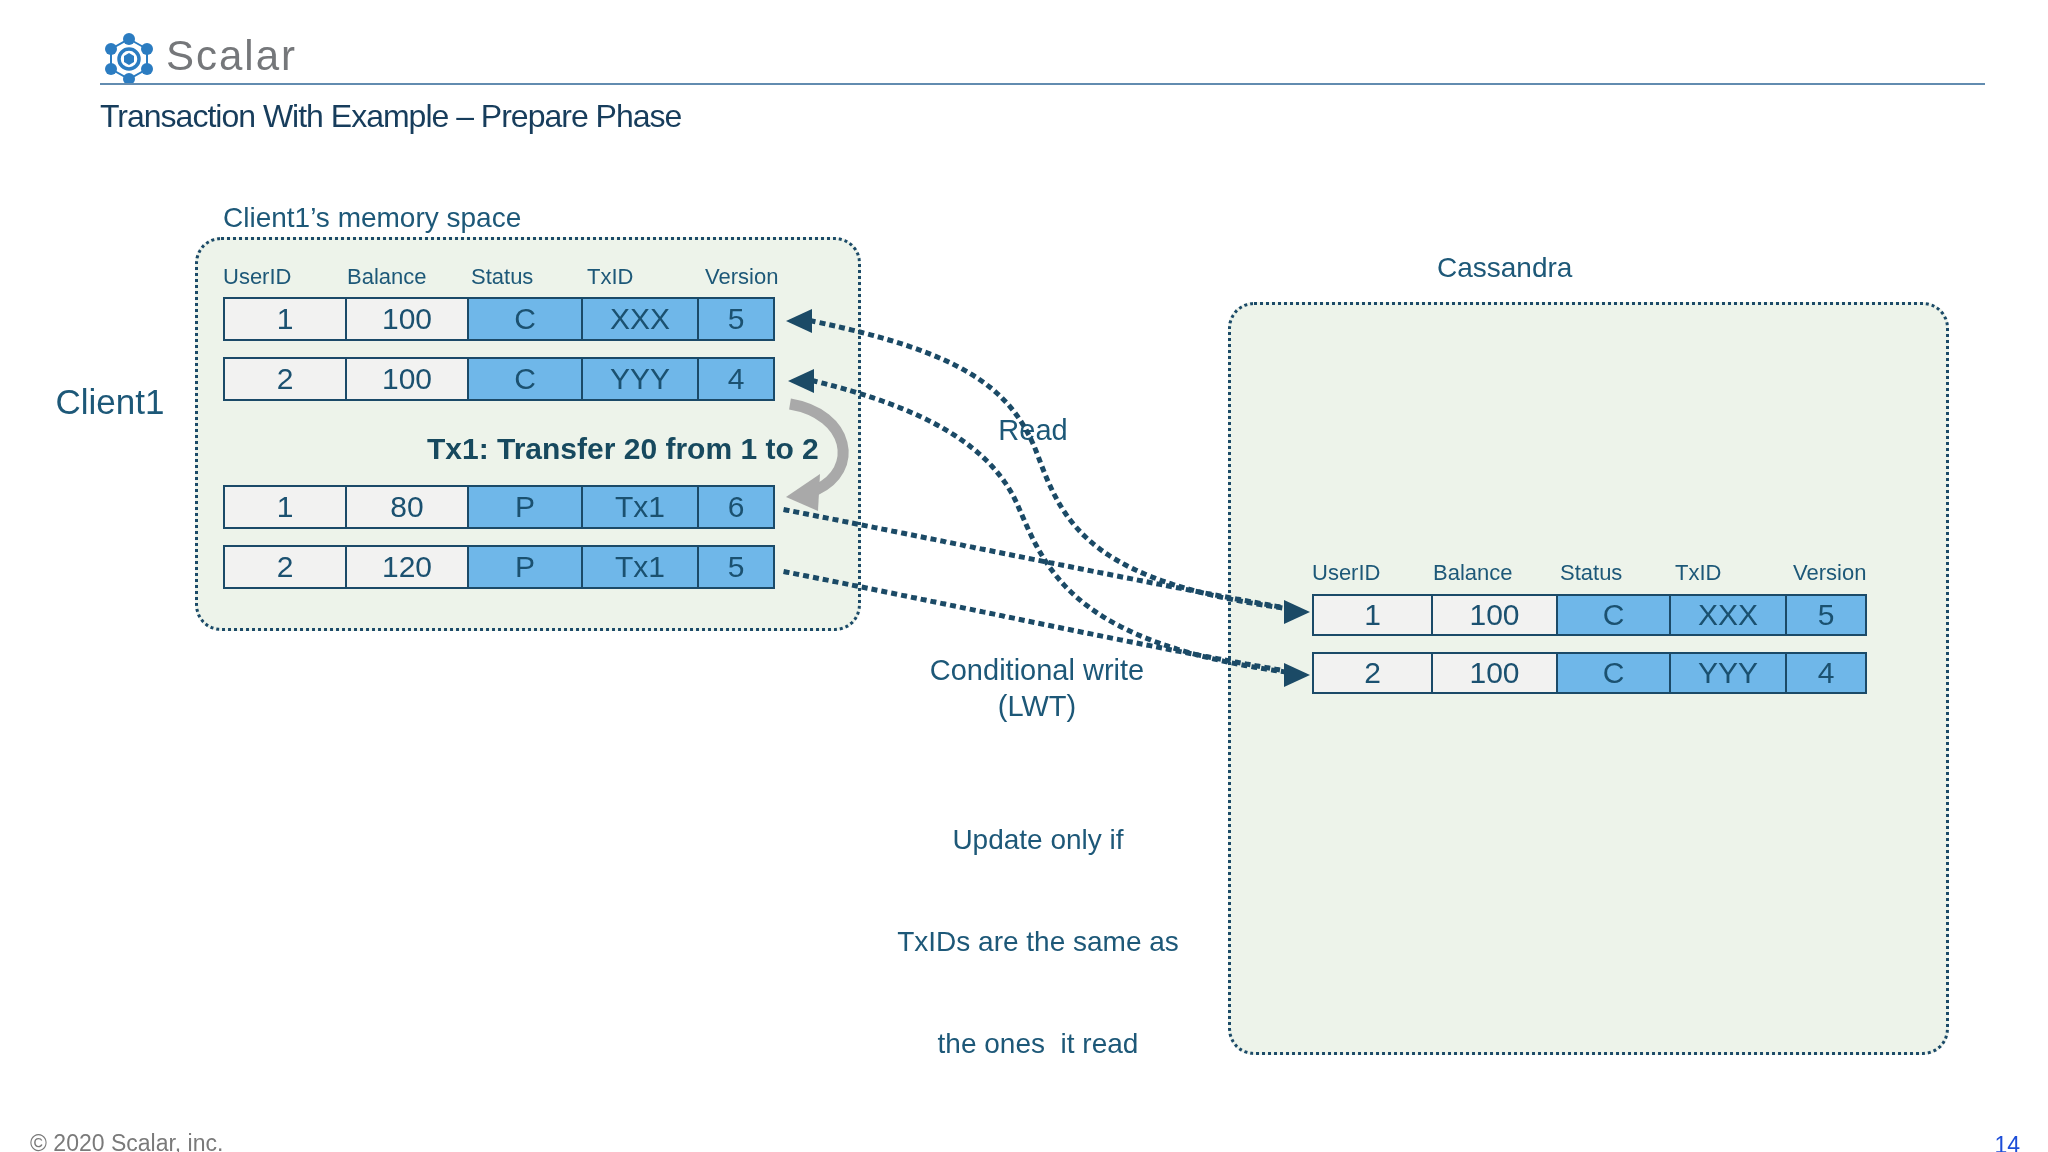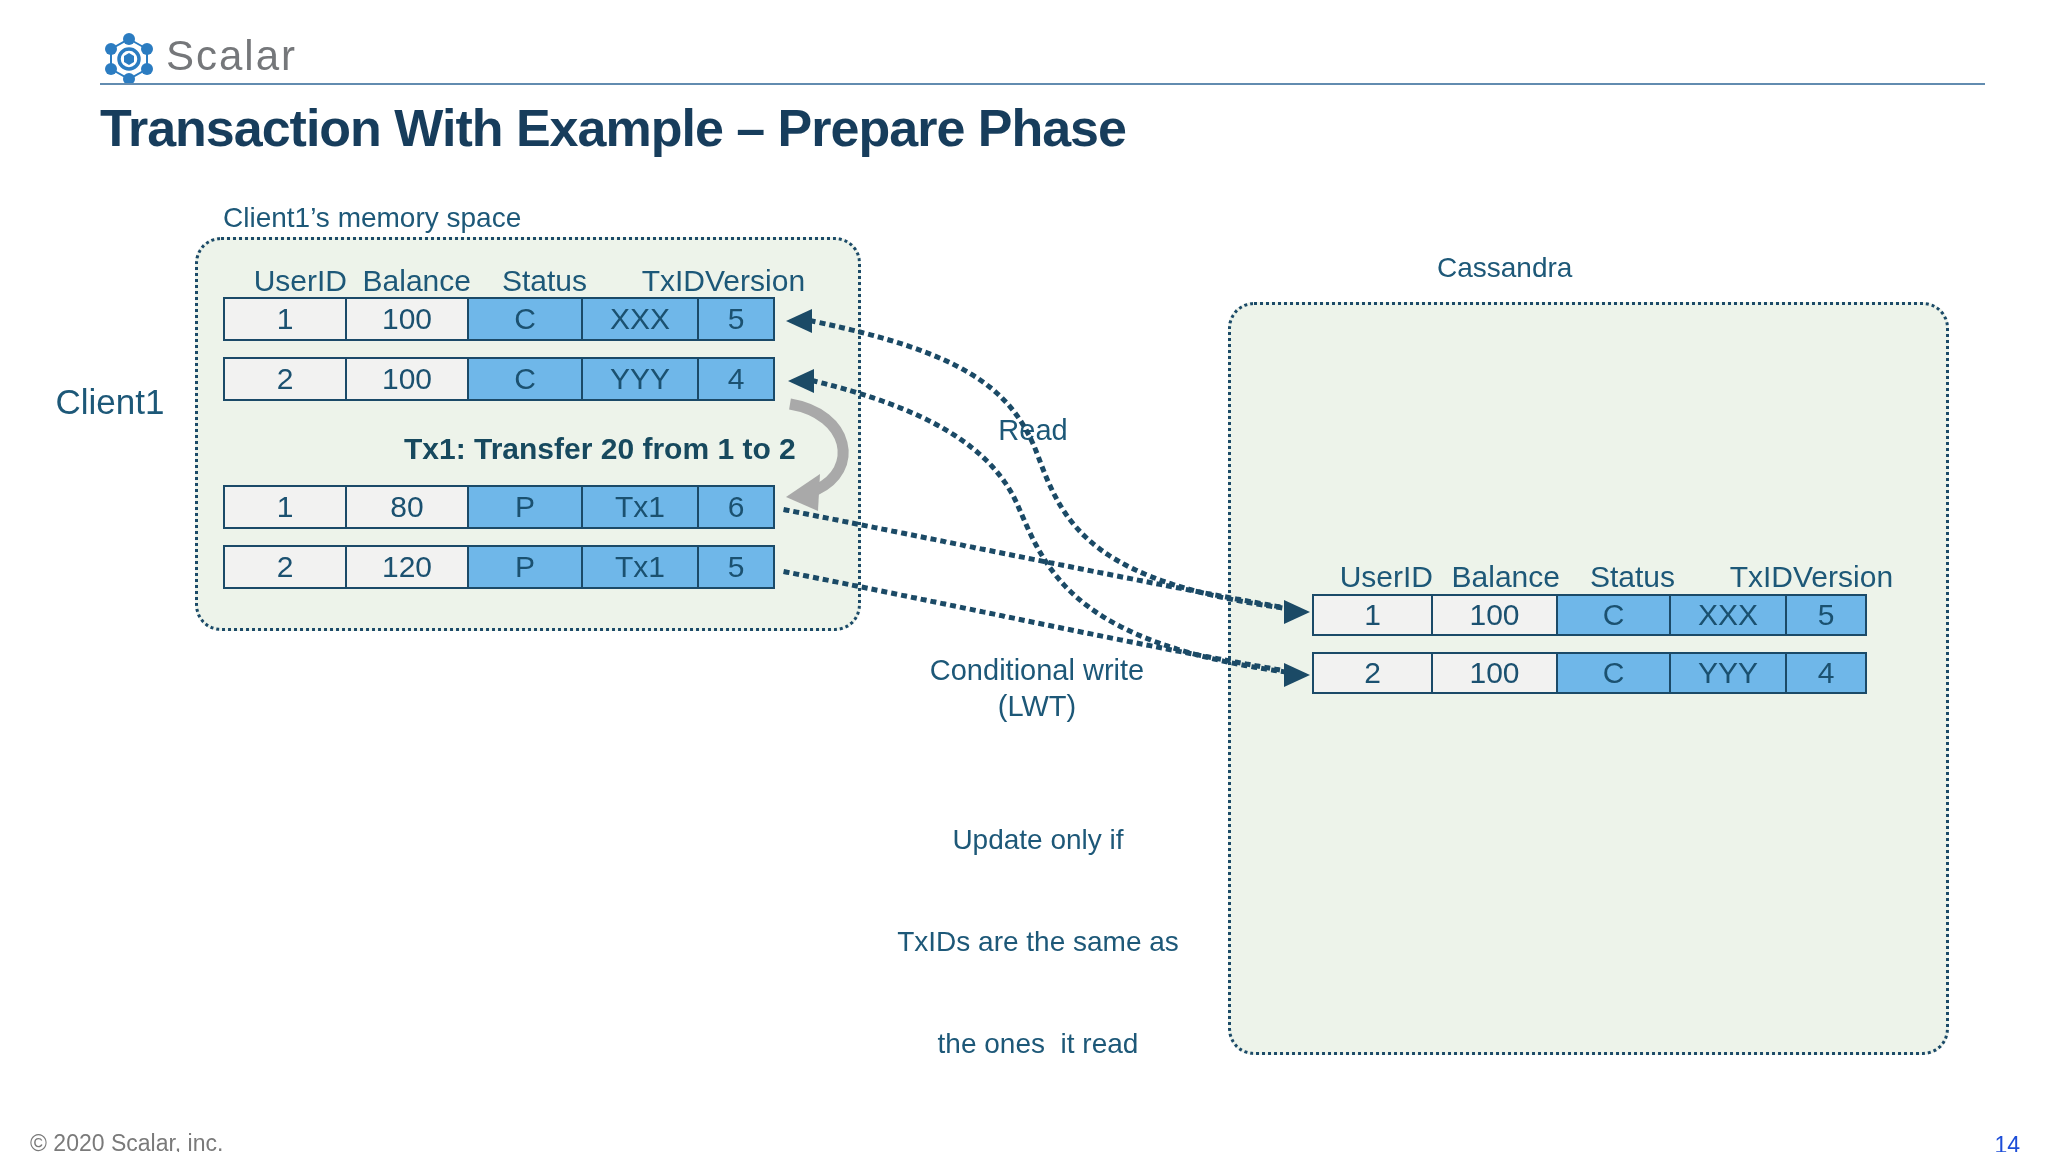--- a/index.html
+++ b/index.html
@@ -5,52 +5,52 @@
   html,body{margin:0;padding:0;background:#ffffff;}
   .slide{
     position:relative;width:2048px;height:1152px;background:#ffffff;overflow:hidden;
     font-family:"Liberation Sans",sans-serif;color:#1d5878;margin-top:24px;
   }
   .abs{position:absolute;}
 
   
   .logo-text{left:166px;top:8px;font-size:42px;letter-spacing:2px;color:#75777a;font-weight:400;}
   .divider{left:100px;top:59px;width:1885px;height:2px;background:#628cb0;}
-  .title{left:100px;top:74px;font-size:52px;font-weight:700;color:#173d5c;letter-spacing:-1px;white-space:nowrap;}
+  .title{left:100px;top:74px;font-size:32px;font-weight:400;color:#173d5c;letter-spacing:-1px;white-space:nowrap;}
 
   
   .group-box{border:3px dotted #1b4a68;border-radius:26px;background:#edf3ea;}
   .client-box{left:195px;top:213px;width:660px;height:388px;}
   .cassandra-box{left:1228px;top:278px;width:715px;height:747px;}
 
   .box-label{font-size:28px;color:#1d5878;text-align:left;}
   .client-box-label{left:223px;top:178px;width:560px;}
   .cassandra-box-label{left:1437px;top:228px;width:300px;}
   .client-label{left:40px;top:358px;width:140px;text-align:center;font-size:35px;}
 
   
   .hdr-row{display:flex;}
-  .hdr{font-size:30px;color:#1d5878;text-align:right;font-weight:400;}
+  .hdr{font-size:22px;color:#1d5878;text-align:left;font-weight:400;}
   .t-row{display:flex;}
   .cell{
     box-sizing:border-box;height:44px;border:2px solid #1b4a68;margin-left:-2px;
     display:flex;align-items:center;justify-content:center;
     font-size:30px;color:#1b5170;
   }
   .cell:first-child{margin-left:0;}
   .cell.light{background:#f2f2f1;}
   .cell.blue{background:#6fb7e9;}
   .cas .cell{height:42px;}
 
   
   .cc0{width:124px}.cc1{width:124px}.cc2{width:116px}.cc3{width:118px}.cc4{width:78px}
   
   .kc0{width:121px}.kc1{width:127px}.kc2{width:115px}.kc3{width:118px}.kc4{width:82px}
 
-  .tx-label{left:404px;top:408px;width:390px;text-align:center;font-size:30px;font-weight:700;color:#17495e;white-space:nowrap;}
+  .tx-label{left:427px;top:408px;width:390px;text-align:center;font-size:30px;font-weight:700;color:#17495e;white-space:nowrap;}
 
   .mid-label{text-align:center;font-size:29px;color:#1d5878;}
   .read-label{left:933px;top:390px;width:200px;}
   .condwrite-label{left:887px;top:630px;width:300px;}
   .lwt-label{left:887px;top:666px;width:300px;}
   .note{left:862px;top:731px;width:352px;text-align:center;font-size:28px;line-height:34px;color:#1d5878;white-space:pre-wrap;}
 
   .footer-copy{left:30px;top:1106px;font-size:23px;color:#7a7a7a;}
   .page-num{left:1968px;top:1108px;width:52px;text-align:right;font-size:23px;color:#1d4ed8;}
 

